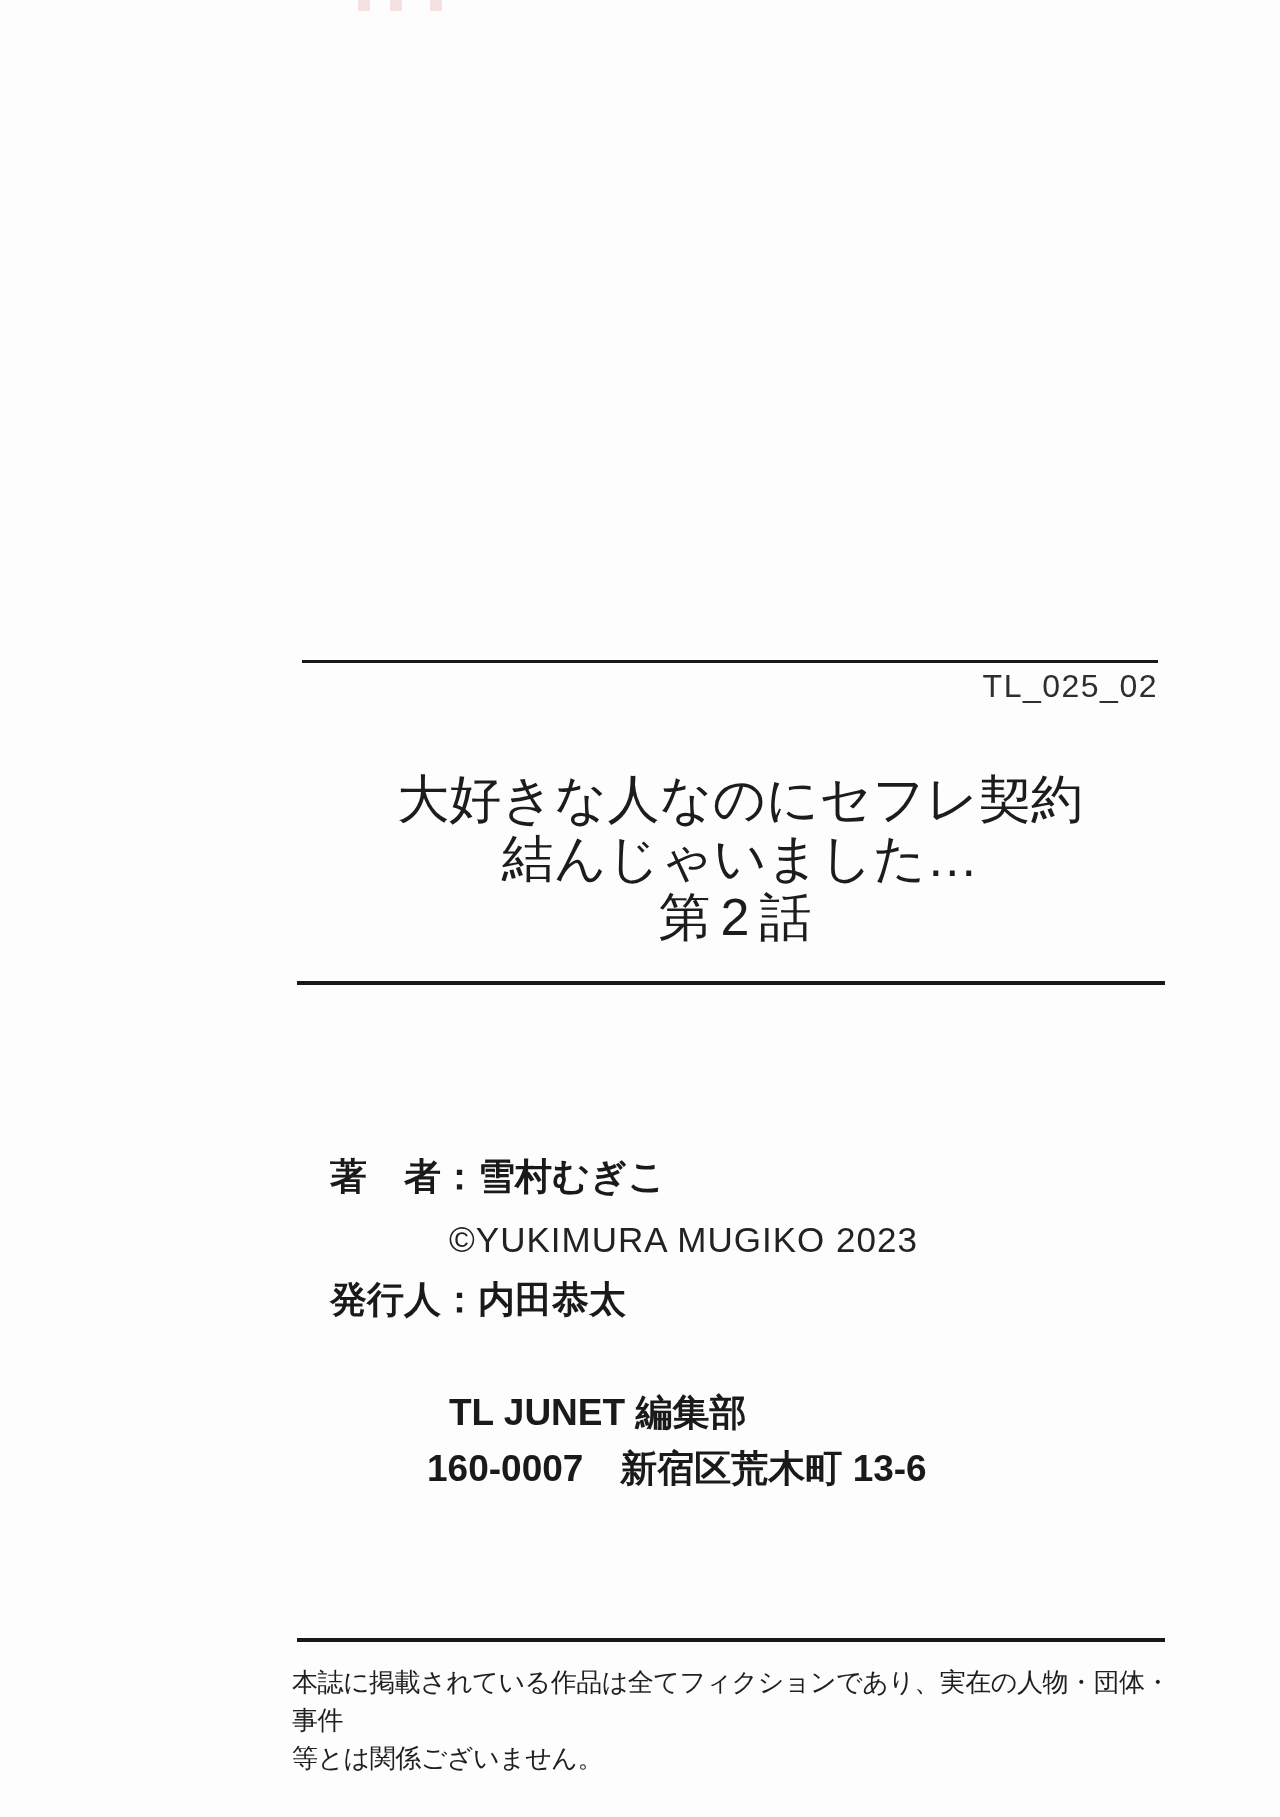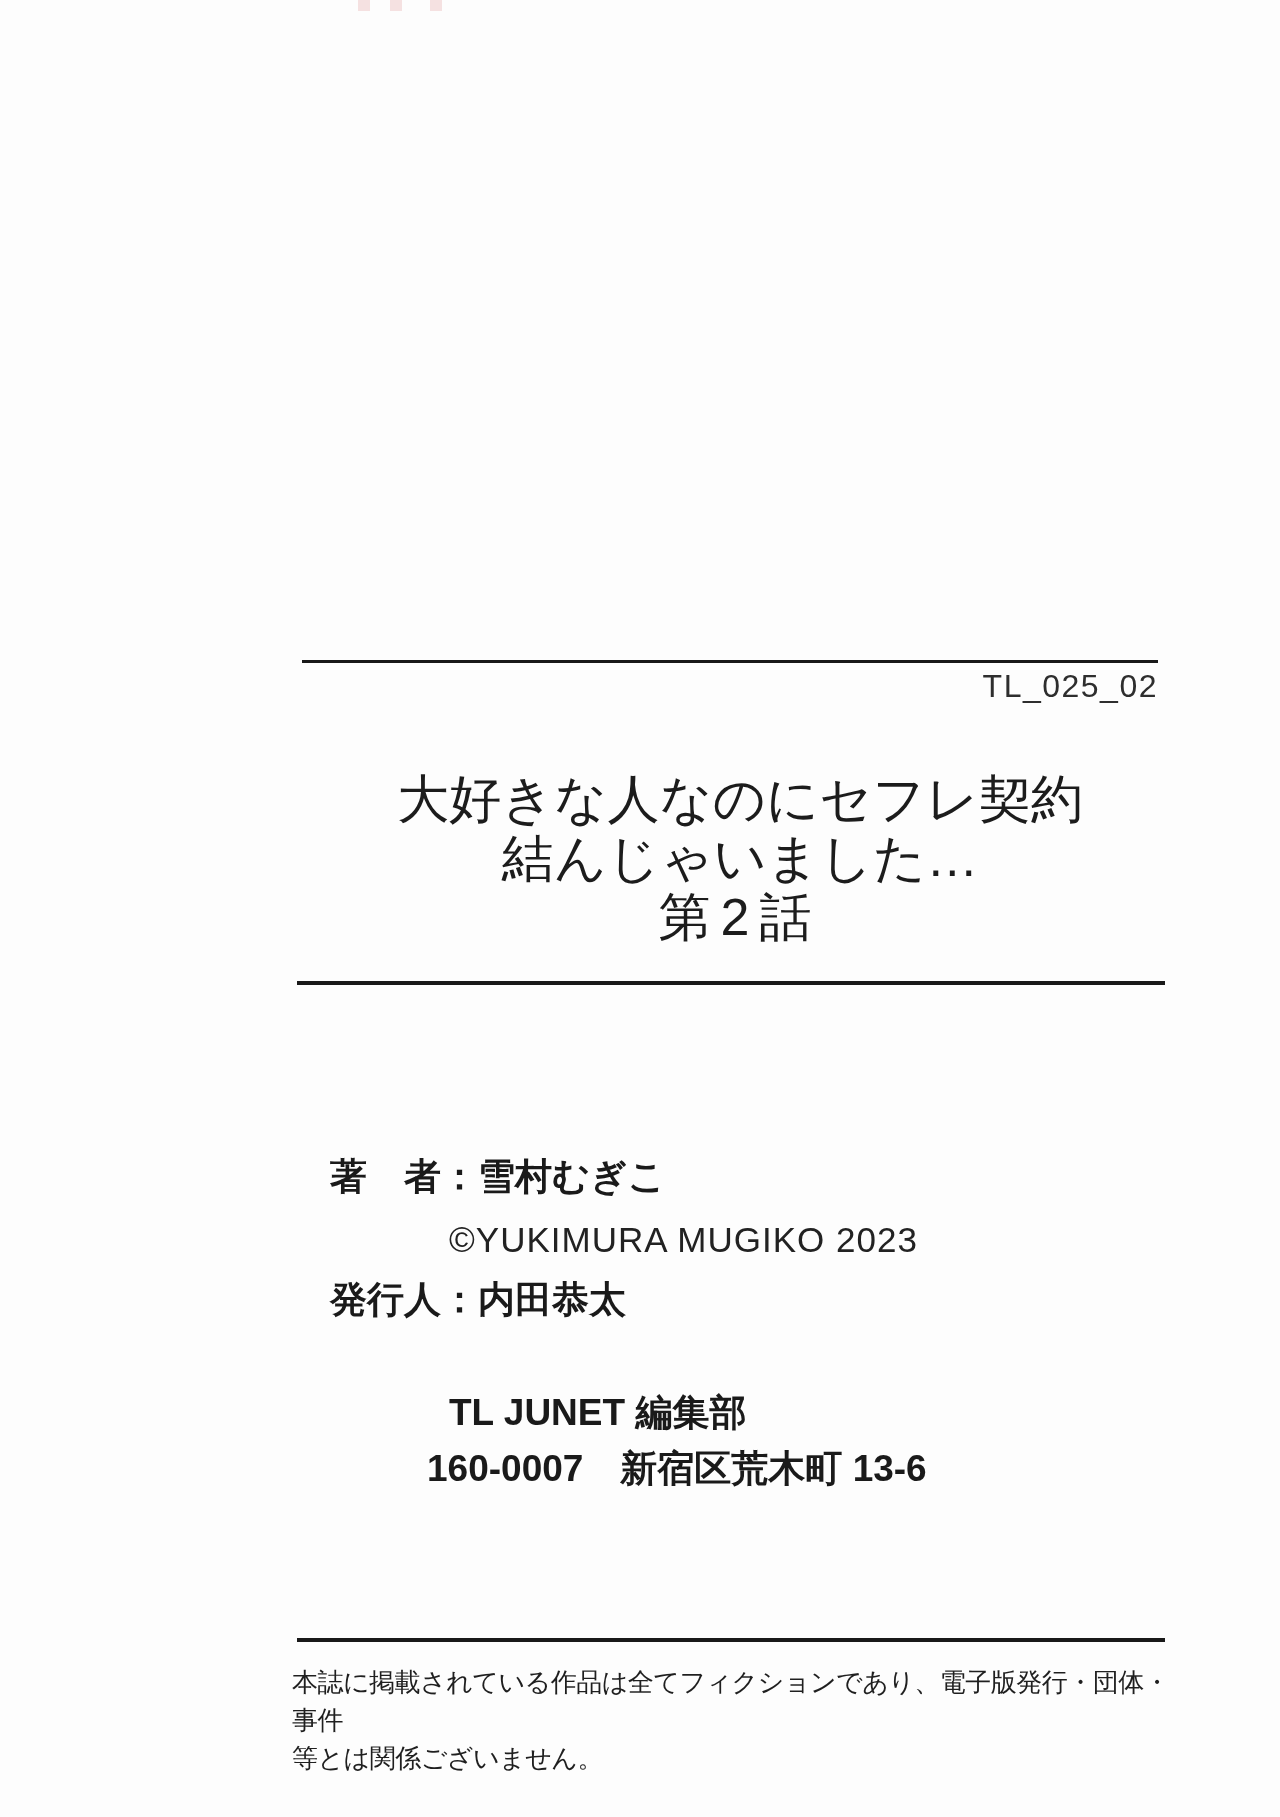--- a/index.html
+++ b/index.html
@@ -121,17 +121,17 @@
   <div class="colophon-row r-person">発行人：内田恭太</div>
 
 
   <div class="colophon-row r-dept">TL JUNET 編集部</div>
 
   <div class="colophon-row r-address">160-0007　新宿区荒木町 13-6</div>
 
   <div class="rule rule3"></div>
 
   <div class="disclaimer">
-    <div>本誌に掲載されている作品は全てフィクションであり、電子版発行・団体・事件</div>
+    <div>本誌に掲載されている作品は全てフィクションであり、実在の人物・団体・事件</div>
     <div>等とは関係ございません。</div>
   </div>
 
 </div>
 
 </body></html>

